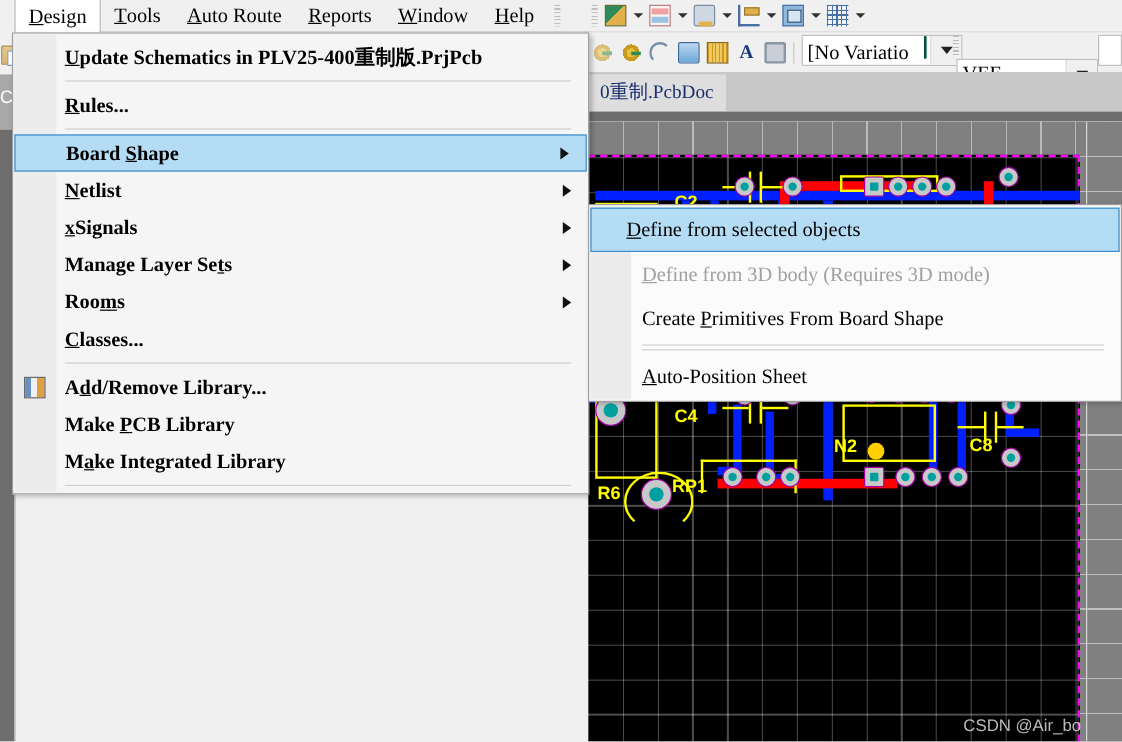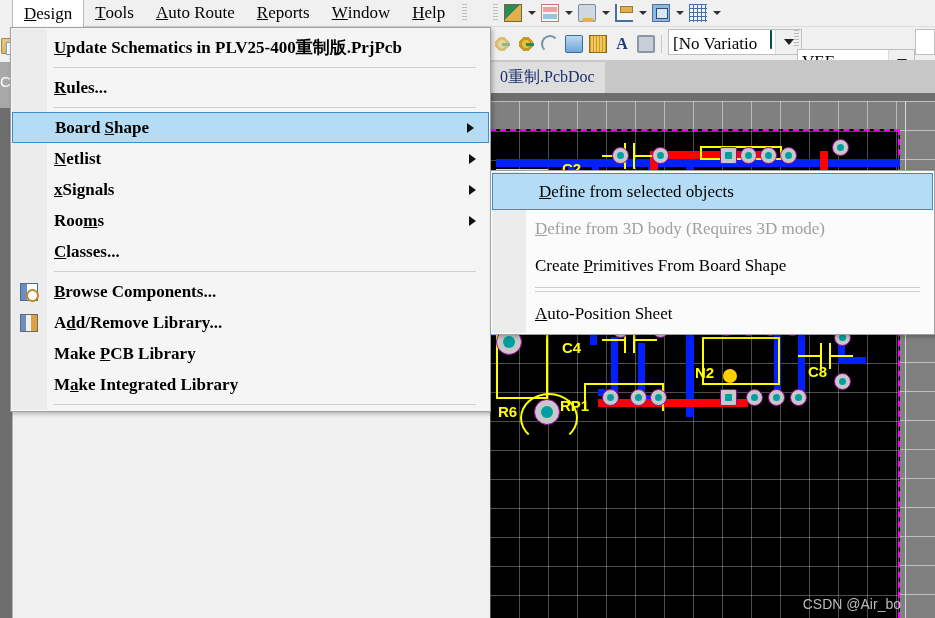--- a/index.html
+++ b/index.html
@@ -248,21 +248,21 @@
   #boardshape-submenu {
     position:absolute; left:490px; top:170px; width:445px;
     background:#fbfbfb; border:1px solid #a0a0a0;
     padding:2px 0 2px 0;
     box-shadow:2px 2px 4px rgba(0,0,0,.25);
   }
   #boardshape-submenu .gutter-col {
     position:absolute; left:1px; top:1px; bottom:1px; width:34px; background:#ececec;
   }
   #boardshape-submenu .mi { padding-left:44px; height:37px; }
-  #boardshape-submenu .mi.highlight { padding-left:46px; }
+  #boardshape-submenu .mi.highlight { padding-left:29px; }
   #boardshape-submenu .mi-sep { margin:3px 14px 3px 44px; }
   .ic-cutout { background:#1aa87a; border:2px solid #0d6b4c; }
   .ic-cutout:after{
     content:""; position:absolute; left:3px; top:3px; width:8px; height:8px;
     background:#e8f6f0; border-right:2px solid #0d6b4c; border-bottom:2px solid #0d6b4c;
   }
 
   u { text-decoration:underline; }
 </style>
 </head>
@@ -537,31 +537,31 @@
         </div>
         <div class="mi">
           <span><u>N</u>etlist</span>
           <span class="submenu-arrow"></span>
         </div>
         <div class="mi">
           <span><u>x</u>Signals</span>
           <span class="submenu-arrow"></span>
         </div>
         <div class="mi">
+          <span>Manage Layer Se<u>t</u>s</span>
+          <span class="submenu-arrow"></span>
+        </div>
+        <div class="mi">
           <span>Roo<u>m</u>s</span>
           <span class="submenu-arrow"></span>
         </div>
         <div class="mi">
           <span><u>C</u>lasses...</span>
         </div>
         <div class="mi-sep"></div>
-        <div class="mi">
-          <span class="mi-icon ic ic-browse"></span>
-          <span><u>B</u>rowse Components...</span>
-        </div>
         <div class="mi">
           <span class="mi-icon ic ic-lib"></span>
           <span>A<u>d</u>d/Remove Library...</span>
         </div>
         <div class="mi">
           <span>Make <u>P</u>CB Library</span>
         </div>
         <div class="mi">
           <span>M<u>a</u>ke Integrated Library</span>
         </div>

